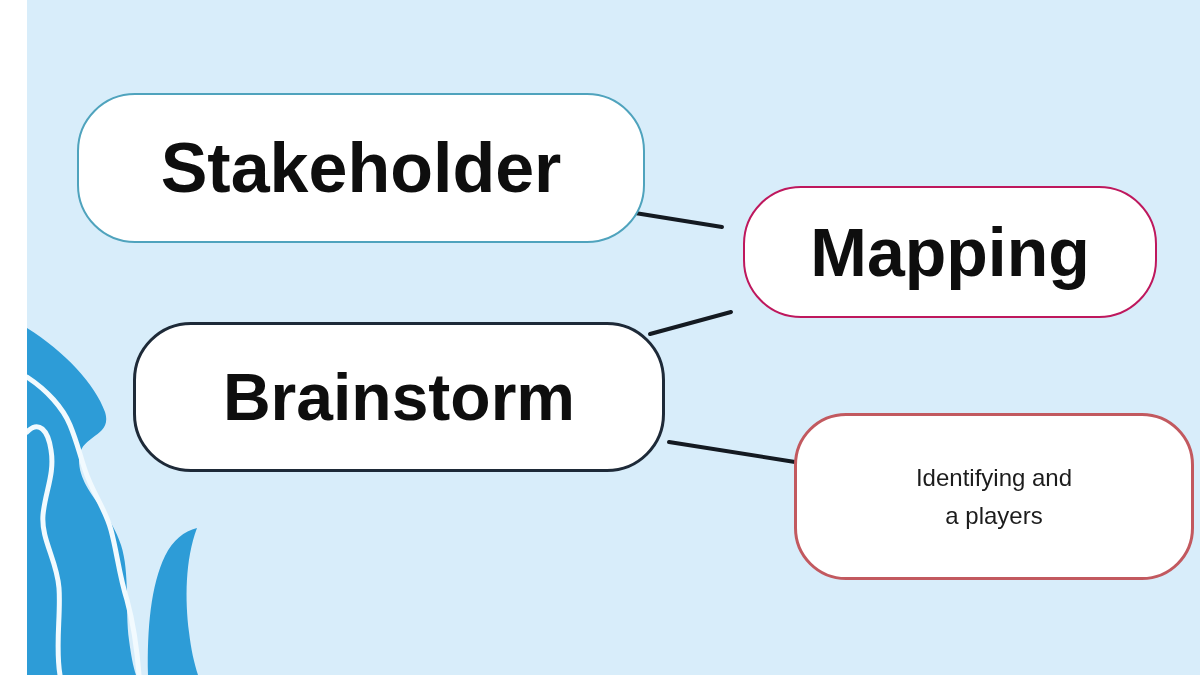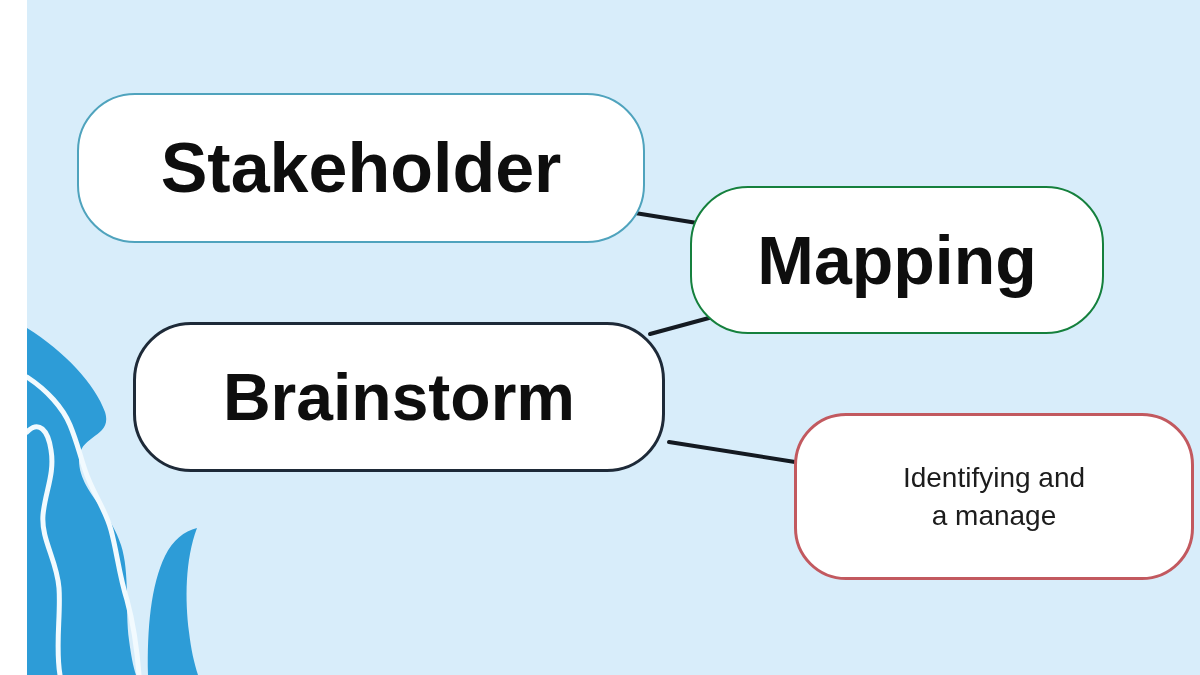--- a/index.html
+++ b/index.html
@@ -39,37 +39,37 @@
     letter-spacing: 0px;
     line-height: 1;
     white-space: nowrap;
   }
   .node-stakeholder {
     left: 50px; top: 93px; width: 568px; height: 150px;
     border: 2px solid #4fa3bd;
   }
   .node-stakeholder .node-title { font-size: 70px; }
   .node-mapping {
-    left: 663px; top: 186px; width: 414px; height: 148px;
-    border: 2px solid #15803d;
+    left: 716px; top: 186px; width: 414px; height: 132px;
+    border: 2px solid #be185d;
   }
   .node-mapping .node-title { font-size: 68px; }
   .node-brainstorm {
     left: 106px; top: 322px; width: 532px; height: 150px;
     border: 3px solid #1e2a38;
   }
   .node-brainstorm .node-title { font-size: 66px; }
   .node-note {
     left: 767px; top: 413px; width: 400px; height: 167px;
     border: 3px solid #c2595f;
     border-radius: 52px;
     flex-direction: column;
   }
   .note-line {
-    font-size: 28px;
+    font-size: 24px;
     line-height: 38px;
     font-weight: 400;
     color: #1c1c1c;
     white-space: nowrap;
   }
 </style>
 </head>
 <body>
 
 <div class="canvas">
@@ -113,16 +113,16 @@
   <div class="node node-mapping">
     <span class="node-title">Mapping</span>
   </div>
 
   <div class="node node-brainstorm">
     <span class="node-title">Brainstorm</span>
   </div>
 
   <div class="node node-note">
     <span class="note-line">Identifying and</span>
-    <span class="note-line">a manage</span>
+    <span class="note-line">a players</span>
   </div>
 
 </div>
 
 </body></html>

